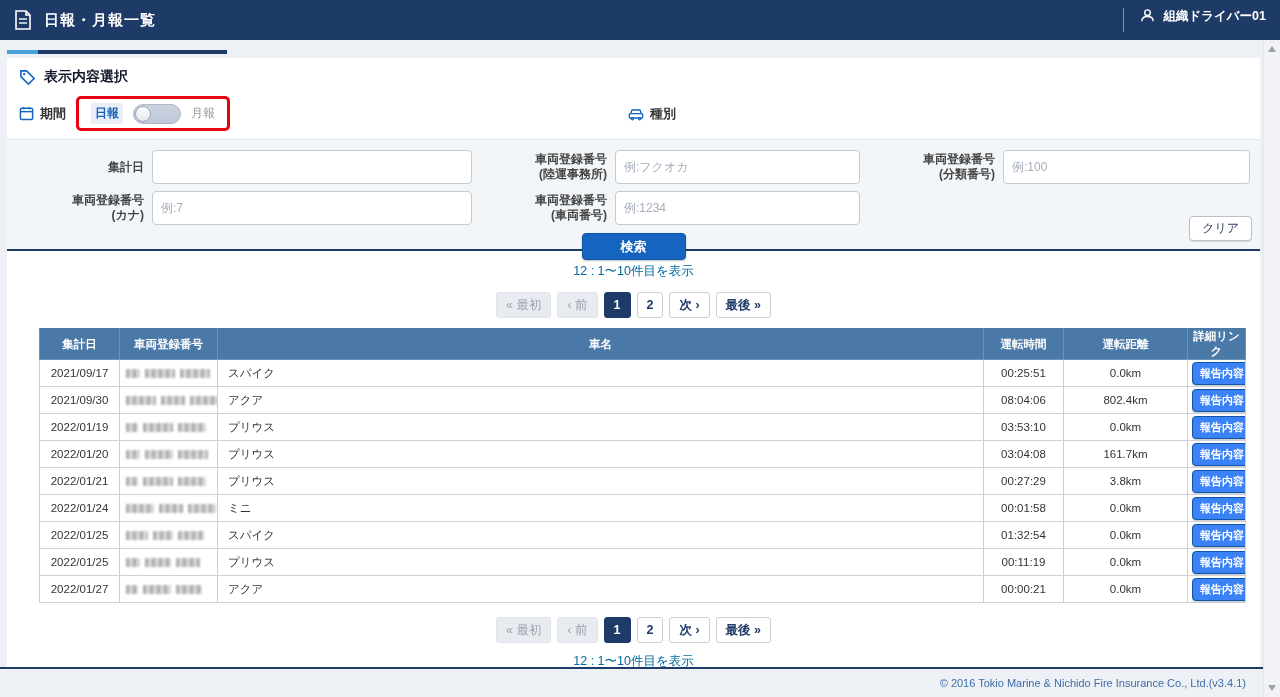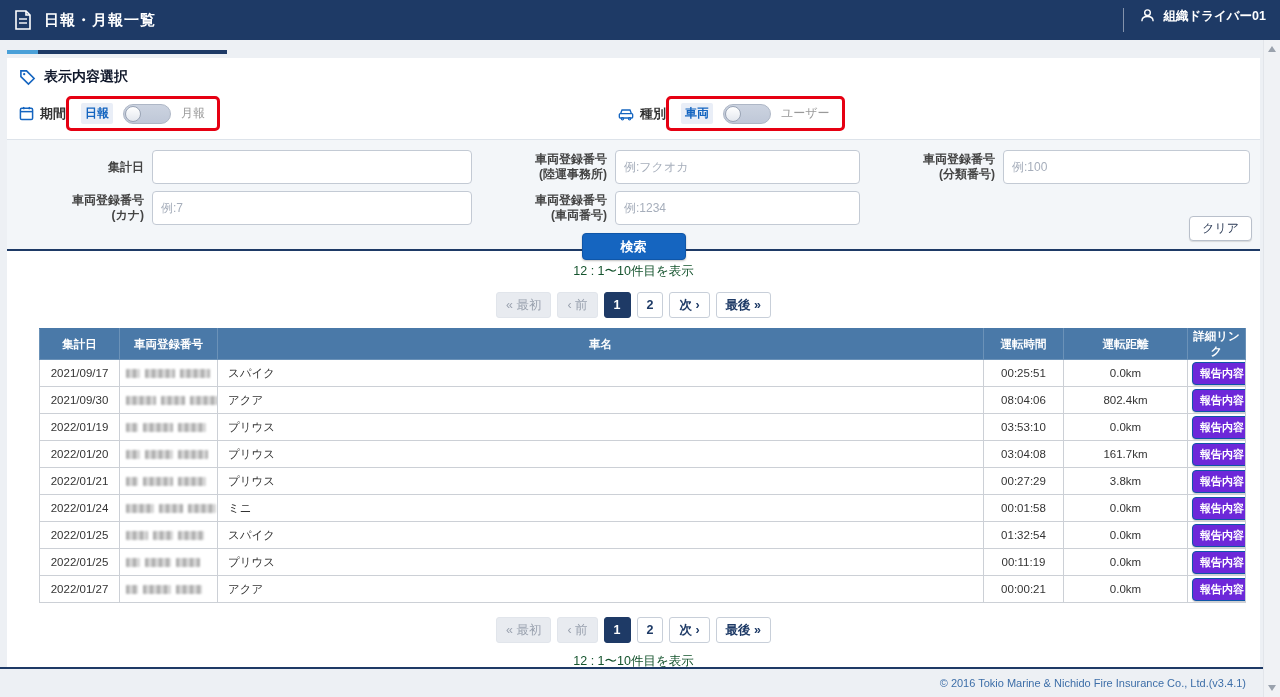--- a/index.html
+++ b/index.html
@@ -26,21 +26,21 @@
   
   .card {
     position:absolute; left:7px; top:58px; width:1253px; height:609px;
     background:#fff;
   }
   .section-head { display:flex; align-items:center; gap:8px; padding:10px 12px 6px 12px; }
   .section-title { font-size:14px; font-weight:bold; color:#0f172a; }
   .filter-row { display:flex; align-items:center; padding:4px 12px 8px 12px; }
   .filter-label { display:flex; align-items:center; gap:6px; font-size:13px; font-weight:bold; color:#333; }
   .hl-box {
-    border:3px solid #e60012; border-radius:5px; margin-left:0;
+    border:3px solid #e60012; border-radius:5px; margin-left:10px;
     display:flex; align-items:center; gap:10px; padding:4px 12px; background:#fff;
   }
   .toggle-on-label { color:#1565c0; font-weight:bold; font-size:12px; background:#e9eef7; padding:2px 4px; border-radius:2px; }
   .toggle-off-label { color:#999; font-size:12px; }
   .toggle {
     width:48px; height:20px; border-radius:11px; position:relative;
     background:linear-gradient(#ccd3e0,#bfc8d8); border:1px solid #aeb7c6; cursor:pointer;
   }
   .toggle .knob {
     position:absolute; left:1px; top:1px; width:16px; height:16px; border-radius:50%;
@@ -72,21 +72,21 @@
     font-size:13px; border:1px solid #0f56a8; border-radius:4px; cursor:pointer;
     box-shadow:0 1px 2px rgba(0,0,0,.25); font-family:inherit;
   }
   .btn-clear {
     position:absolute; right:8px; bottom:8px; height:25px; padding:0 12px;
     background:#fff; border:1px solid #b9c0cb; border-radius:4px; color:#2b3a55;
     font-size:12px; cursor:pointer; box-shadow:0 1px 1px rgba(0,0,0,.12); font-family:inherit;
   }
   .navy-rule { border:none; border-top:2px solid #1e3a66; margin:0; }
   
-  .count-text { text-align:center; font-size:12.5px; color:#14532d; margin-top:12px; }
+  .count-text { text-align:center; font-size:12.5px; color:#0369a1; margin-top:12px; }
   .pager { display:flex; justify-content:center; gap:6px; margin:12px 0 10px 0; }
   .pg {
     min-width:26px; height:26px; padding:0 9px; display:flex; align-items:center; justify-content:center;
     font-size:12.5px; border-radius:3px; cursor:pointer; font-family:inherit;
     background:#fff; border:1px solid #c8cfd9; color:#1e3a66; font-weight:bold;
   }
   .pg.disabled { background:#e8ebf0; border-color:#e1e5eb; color:#9aa2af; cursor:default; font-weight:normal; }
   .pg.active { background:#1e3a66; border-color:#1e3a66; color:#fff; cursor:default; }
   
   .tbl-wrap { margin:4px 14px 0 32px; }
@@ -100,21 +100,21 @@
     text-align:center; padding:0 4px; overflow:hidden; white-space:nowrap;
   }
   td.car-cell { text-align:left; padding-left:10px; }
   td.plate-cell { text-align:left; padding-left:6px; }
   .blur-seg {
     display:inline-block; height:9px; margin-right:5px; border-radius:1px; vertical-align:middle;
     background:repeating-linear-gradient(90deg,#9f9f9f 0 3px,#cfcfcf 3px 7px);
     filter:blur(1.3px); opacity:.85;
   }
   .btn-report {
-    background:#6d28d9; color:#fff; font-size:11px; font-weight:bold; border:1px solid #0f56a8;
+    background:#3b82f6; color:#fff; font-size:11px; font-weight:bold; border:1px solid #0f56a8;
     border-radius:4px; padding:3px 7px; cursor:pointer; box-shadow:0 1px 1px rgba(0,0,0,.2);
     font-family:inherit;
   }
   
   .footer {
     position:absolute; left:0; right:0; bottom:0; height:30px; background:#edf0f4;
     border-top:2px solid #1e3a66; display:flex; align-items:center; justify-content:flex-end;
     padding-right:34px;
   }
   .footer-text { font-size:11px; color:#3d6ea8; }
@@ -194,27 +194,20 @@
     <div class="filter-label filter-type">
       <span class="icon">
         <svg width="16" height="14" viewBox="0 0 18 15">
             <path d="M3 7 l1.5-4 h9 l1.5 4" fill="none" stroke="#1565c0" stroke-width="1.5"></path>
             <rect x="1.5" y="7" width="15" height="5" rx="1" fill="none" stroke="#1565c0" stroke-width="1.5"></rect>
             <circle cx="5" cy="12.8" r="1.3" fill="none" stroke="#1565c0" stroke-width="1.2"></circle>
             <circle cx="13" cy="12.8" r="1.3" fill="none" stroke="#1565c0" stroke-width="1.2"></circle>
           </svg>
       </span>
       <span>種別</span>
-    </div>
-    <div class="hl-box">
-      <span class="toggle-on-label">車両</span>
-      <div class="toggle">
-          <div class="knob"></div>
-        </div>
-      <span class="toggle-off-label">ユーザー</span>
     </div>
   </div>
 
   <div class="search-panel">
     <div class="form-grid">
       <div class="field">
         <span class="lbl"><span>集計日</span></span>
         <input type="text" placeholder="" style="">
       </div>
       <div class="field">

